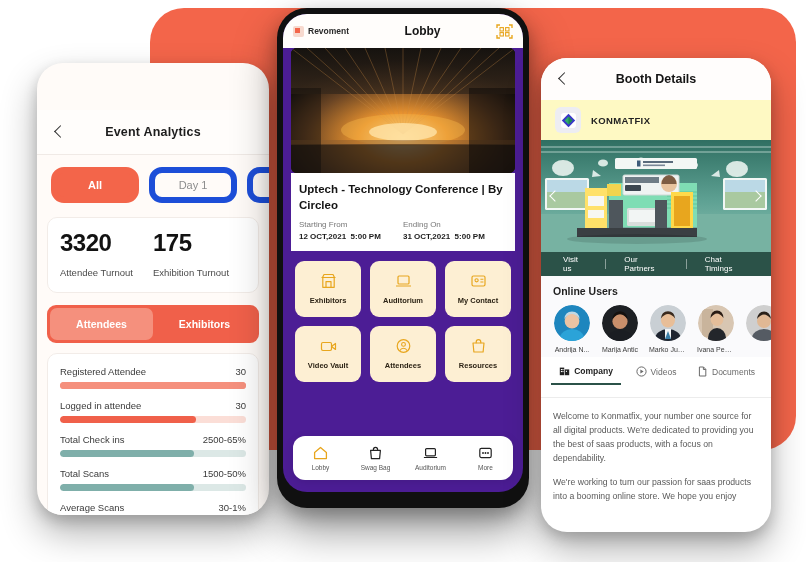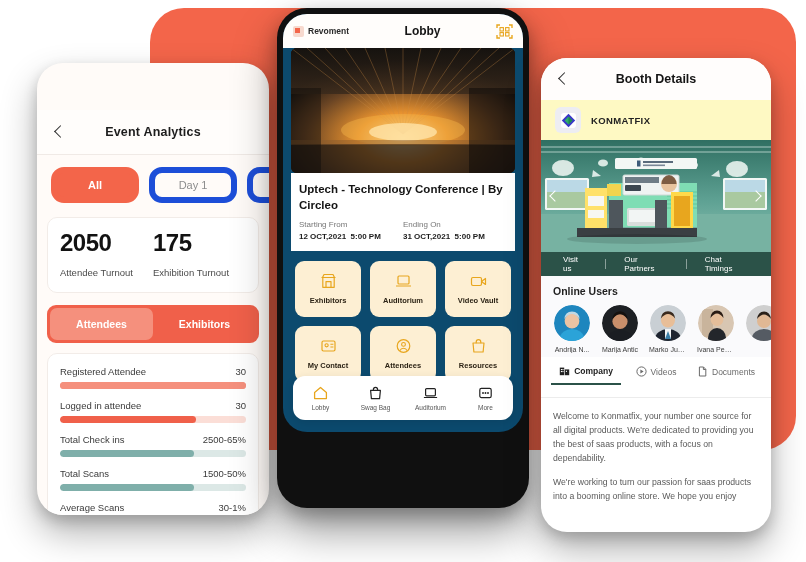--- a/index.html
+++ b/index.html
@@ -43,21 +43,21 @@
   .most-active{font-size:9.5px;color:#3a3a3a;margin:2px 0 8px 0;}
   .avatars{display:flex;gap:10px;}
   .av{width:30px;height:30px;border-radius:50%;overflow:hidden;position:relative;}
 
   
   #phone-center-frame{
     position:absolute;left:277px;top:8px;width:252px;height:500px;
     background:#101010;border-radius:30px;
     box-shadow:0 22px 44px rgba(0,0,0,.42), 0 8px 18px rgba(0,0,0,.25);
   }
-  #phone-center{position:absolute;left:283px;top:14px;width:240px;height:418px;background:#0c4a6e;border-radius:24px;overflow:hidden;}
+  #phone-center{position:absolute;left:283px;top:14px;width:240px;height:478px;background:#4c1d95;border-radius:24px;overflow:hidden;}
   .cp-head{height:34px;display:flex;align-items:center;padding:0 10px;background:#FFFDFB;}
   .brand{display:flex;align-items:center;gap:4px;font-size:8.5px;color:#2a2a2a;font-weight:600;}
   .brand-mark{width:11px;height:11px;border-radius:2px;background:#F7D9CE;position:relative;}
   .brand-mark:after{content:"";position:absolute;left:2px;top:2px;width:5px;height:5px;background:#F3654A;}
   .cp-title{flex:1;text-align:center;font-size:12px;font-weight:700;color:#151515;}
   .qr{width:17px;height:17px;position:relative;}
   .hero{height:125px;margin:0 8px;border-radius:6px;overflow:hidden;position:relative;background:#1a1410;}
   .ev-card{margin:0 8px;background:#fff;padding:9px 8px 10px 8px;}
   .ev-title{font-size:11.5px;font-weight:700;color:#141414;line-height:1.35;}
   .ev-times{display:flex;margin-top:7px;}
@@ -117,21 +117,21 @@
 
     <div class="chips">
       <div class="chip active">All</div>
       <div class="chip">Day 1</div>
       <div class="chip">Day 2</div>
 
     </div>
 
     <div class="stats-card">
       <div class="stat">
-        <div class="stat-num">2050</div>
+        <div class="stat-num">3320</div>
         <div class="stat-lbl">Attendee Turnout</div>
       </div>
       <div class="stat">
         <div class="stat-num">175</div>
         <div class="stat-lbl">Exhibition Turnout</div>
       </div>
     </div>
 
     <div class="toggle">
       <div class="on">Attendees</div>
@@ -318,35 +318,35 @@
             <svg width="17" height="16" viewBox="0 0 17 16">
               <rect x="3" y="3" width="11" height="8" rx="1" stroke="#E8A61E" stroke-width="1.2" fill="none"></rect>
               <path d="M1 13h15" stroke="#E8A61E" stroke-width="1.2"></path>
             </svg>
           </span>
         <span class="tile-lbl">Auditorium</span>
       </div>
       <div class="tile">
         <span>
             <svg width="17" height="16" viewBox="0 0 17 16">
-              <rect x="1.5" y="4.5" width="10" height="8" rx="1.4" stroke="#E8A61E" stroke-width="1.2" fill="none"></rect>
-              <path d="M11.8 8.2 15.5 5.5v6l-3.7-2.7z" stroke="#E8A61E" stroke-width="1.2" fill="none" stroke-linejoin="round"></path>
-            </svg>
-          </span>
-        <span class="tile-lbl">Video Vault</span>
-      </div>
-      <div class="tile">
-        <span>
-            <svg width="17" height="16" viewBox="0 0 17 16">
               <rect x="2" y="3" width="13" height="10" rx="1.4" stroke="#E8A61E" stroke-width="1.2" fill="none"></rect>
               <circle cx="6.6" cy="7.3" r="1.6" stroke="#E8A61E" stroke-width="1.1" fill="none"></circle>
               <path d="M10.4 6.3h3M10.4 9h3" stroke="#E8A61E" stroke-width="1.1"></path>
             </svg>
           </span>
         <span class="tile-lbl">My Contact</span>
+      </div>
+      <div class="tile">
+        <span>
+            <svg width="17" height="16" viewBox="0 0 17 16">
+              <rect x="1.5" y="4.5" width="10" height="8" rx="1.4" stroke="#E8A61E" stroke-width="1.2" fill="none"></rect>
+              <path d="M11.8 8.2 15.5 5.5v6l-3.7-2.7z" stroke="#E8A61E" stroke-width="1.2" fill="none" stroke-linejoin="round"></path>
+            </svg>
+          </span>
+        <span class="tile-lbl">Video Vault</span>
       </div>
       <div class="tile">
         <span>
             <svg width="17" height="16" viewBox="0 0 17 16">
               <circle cx="8.5" cy="8" r="6.3" stroke="#E8A61E" stroke-width="1.2" fill="none"></circle>
               <circle cx="8.5" cy="6.4" r="1.9" stroke="#E8A61E" stroke-width="1.1" fill="none"></circle>
               <path d="M4.9 12.6a3.9 3.9 0 0 1 7.2 0" stroke="#E8A61E" stroke-width="1.1" fill="none"></path>
             </svg>
           </span>
         <span class="tile-lbl">Attendees</span>

